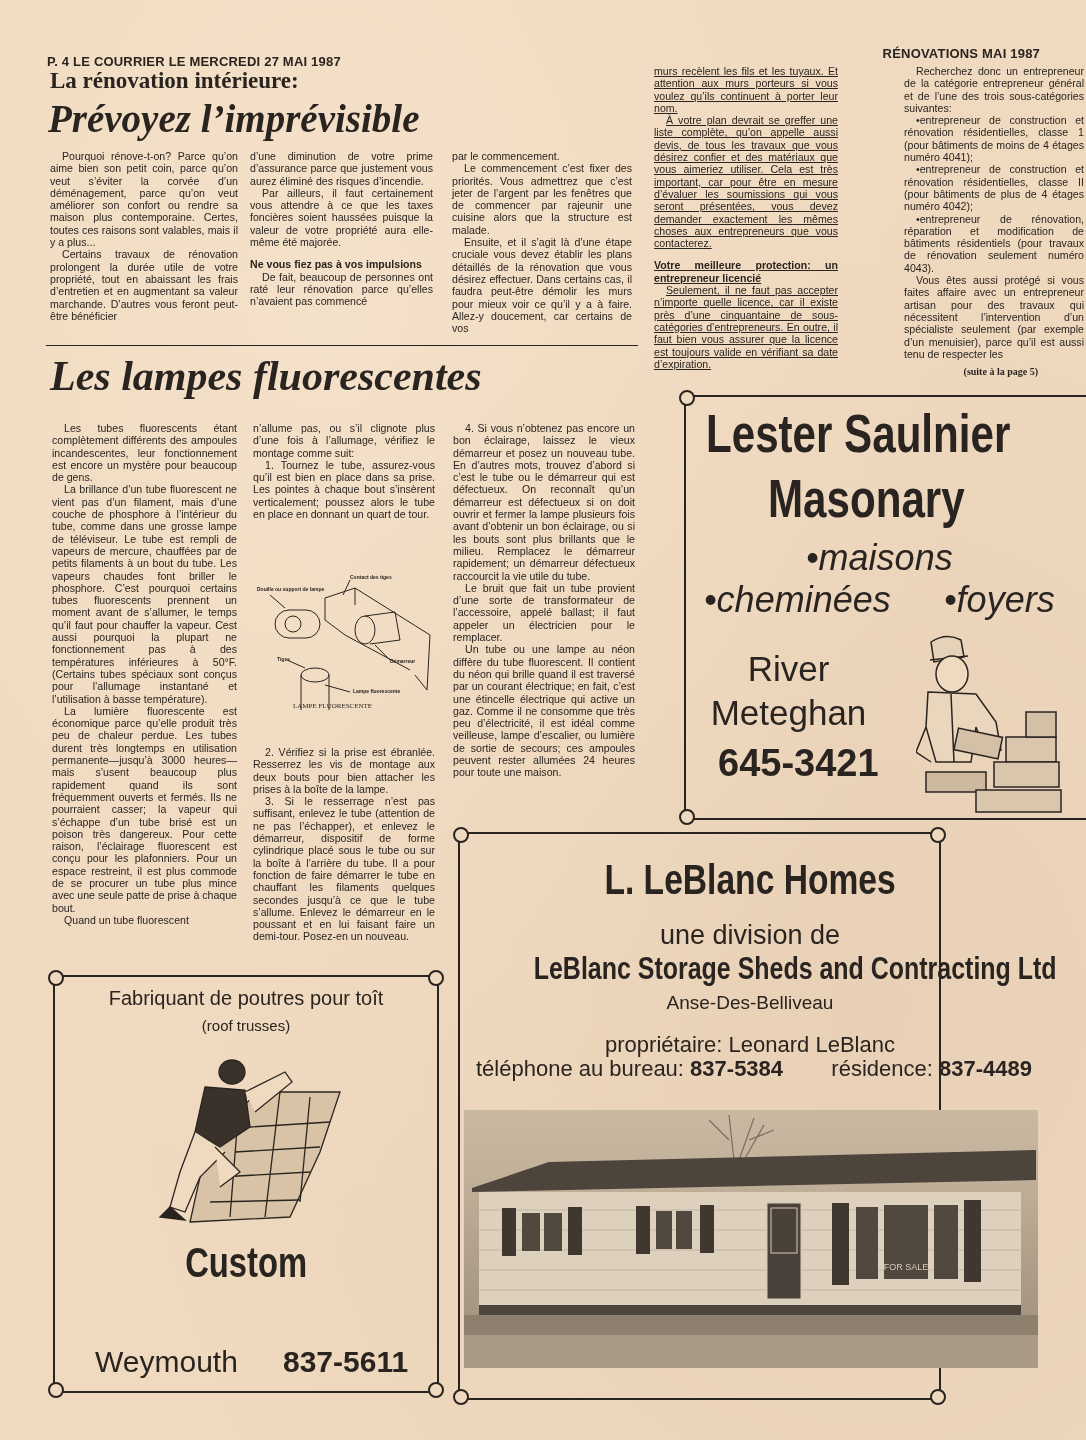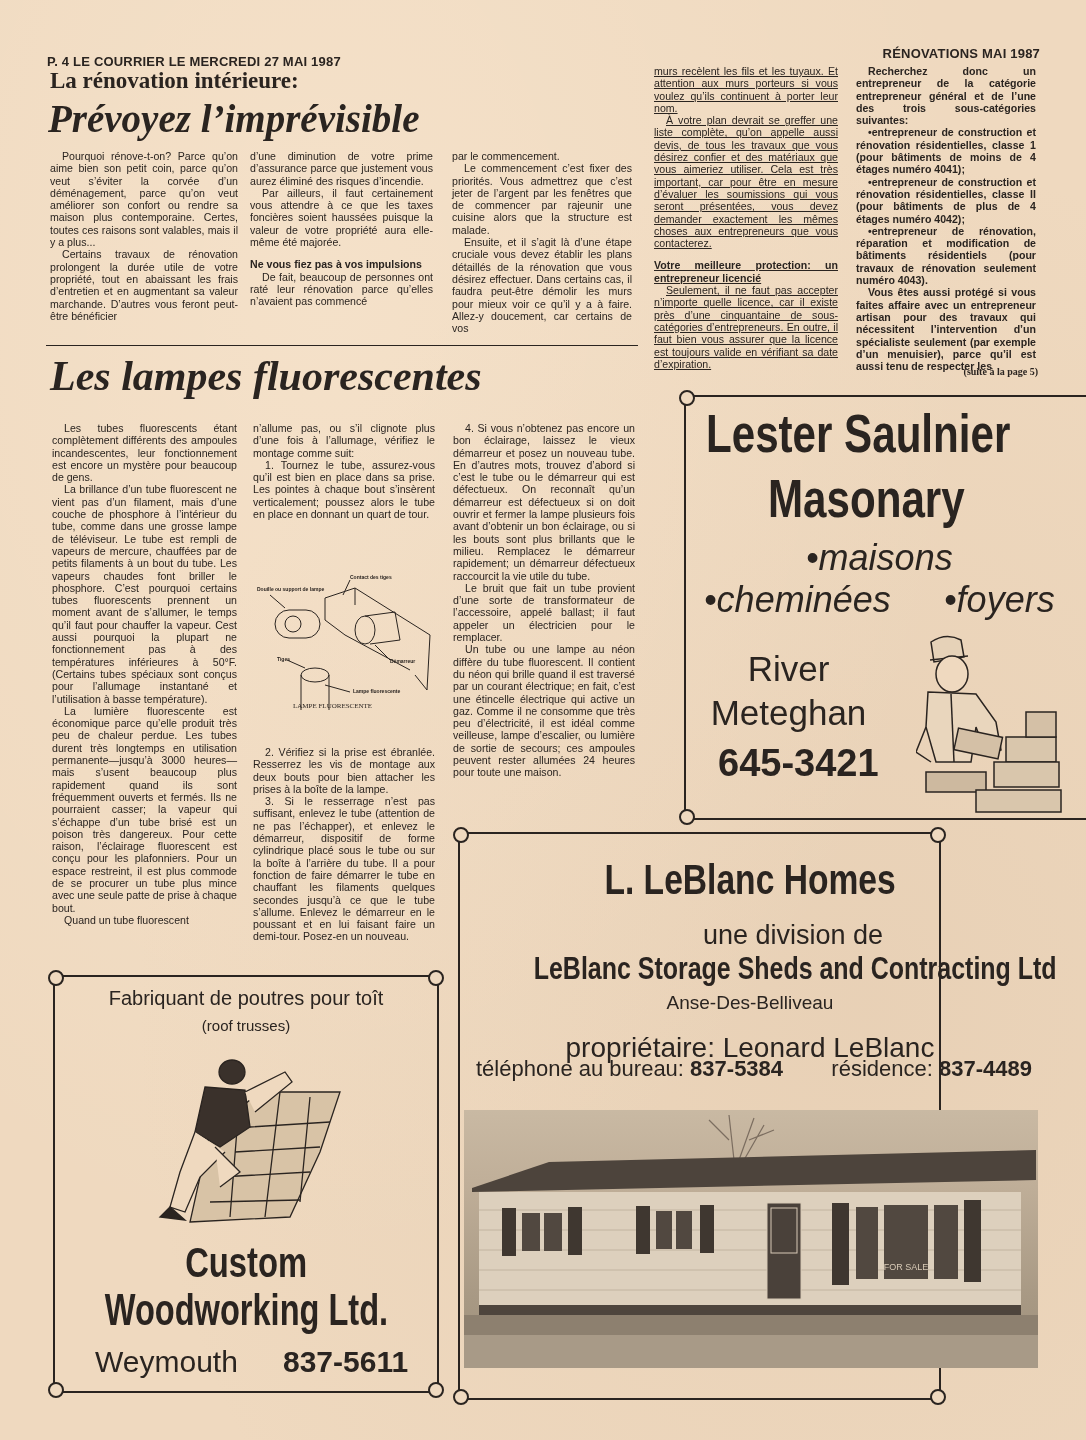--- a/index.html
+++ b/index.html
@@ -71,21 +71,21 @@
   <p class="noindent">par le commencement.</p>
   <p>Le commencement c’est fixer des priorités. Vous admettrez que c’est jeter de l’argent par les fenêtres que de commencer par rajeunir une cuisine alors que la structure est malade.</p>
   <p>Ensuite, et il s’agit là d’une étape cruciale vous devez établir les plans détaillés de la rénovation que vous désirez effectuer. Dans certains cas, il faudra peut-être démolir les murs pour mieux voir ce qu’il y a à faire. Allez-y doucement, car certains de vos</p>
 </div>
 <div class="col" style="left:654px;top:65px;width:184px;text-decoration:underline;">
   <p class="noindent">murs recèlent les fils et les tuyaux. Et attention aux murs porteurs si vous voulez qu’ils continuent à porter leur nom.</p>
   <p>À votre plan devrait se greffer une liste complète, qu’on appelle aussi devis, de tous les travaux que vous désirez confier et des matériaux que vous aimeriez utiliser. Cela est très important, car pour être en mesure d’évaluer les soumissions qui vous seront présentées, vous devez demander exactement les mêmes choses aux entrepreneurs que vous contacterez.</p>
   <p class="subhead">Votre meilleure protection: un entrepreneur licencié</p>
   <p>Seulement, il ne faut pas accepter n’importe quelle licence, car il existe près d’une cinquantaine de sous-catégories d’entrepreneurs. En outre, il faut bien vous assurer que la licence est toujours valide en vérifiant sa date d’expiration.</p>
 </div>
-<div class="col" style="left:856px;top:65px;width:180px;font-weight:bold;">
+<div class="col" style="left:904px;top:65px;width:180px;">
   <p>Recherchez donc un entrepreneur de la catégorie entrepreneur général et de l’une des trois sous-catégories suivantes:</p>
   <p>•entrepreneur de construction et rénovation résidentielles, classe 1 (pour bâtiments de moins de 4 étages numéro 4041);</p>
   <p>•entrepreneur de construction et rénovation résidentielles, classe II (pour bâtiments de plus de 4 étages numéro 4042);</p>
   <p>•entrepreneur de rénovation, réparation et modification de bâtiments résidentiels (pour travaux de rénovation seulement numéro 4043).</p>
   <p>Vous êtes aussi protégé si vous faites affaire avec un entrepreneur artisan pour des travaux qui nécessitent l’intervention d’un spécialiste seulement (par exemple d’un menuisier), parce qu’il est aussi tenu de respecter les</p>
 </div>
 <div class="abs suite" style="right:48px;top:366px;">(suite à la page 5)</div>
 
 <div class="rule" style="left:46px;top:345px;width:592px;"></div>
 
@@ -172,26 +172,26 @@
 </div>
 
 <div class="ad" style="left:458px;top:832px;width:483px;height:568px;">
   <span class="corner" style="left:-7px;top:-7px;"></span>
   <span class="corner" style="right:-7px;top:-7px;"></span>
   <span class="corner" style="left:-7px;bottom:-7px;"></span>
   <span class="corner" style="right:-7px;bottom:-7px;"></span>
   <div class="abs center" style="left:0;top:22px;width:580px;">
     <span class="cond" style="display:inline-block;font-size:42px;transform:scaleX(0.8);transform-origin:center top;">L. LeBlanc Homes</span>
   </div>
-  <div class="abs center" style="left:0;top:86px;width:580px;font-size:27px;margin-left:43px;">une division de</div>
+  <div class="abs center" style="left:0;top:86px;width:580px;font-size:27px;">une division de</div>
   <div class="abs center" style="left:0;top:116px;width:580px;">
     <span class="cond" style="display:inline-block;font-size:32px;transform:scaleX(0.78);transform-origin:center top;">LeBlanc Storage Sheds and Contracting Ltd</span>
   </div>
   <div class="abs center" style="left:0;top:158px;width:580px;font-size:19px;">Anse-Des-Belliveau</div>
-  <div class="abs center" style="left:0;top:198px;width:580px;font-size:28px;">propriétaire: Leonard LeBlanc</div>
+  <div class="abs center" style="left:0;top:198px;width:580px;font-size:22px;">propriétaire: Leonard LeBlanc</div>
   <div class="abs" style="left:16px;top:222px;font-size:22px;white-space:nowrap;">
     <span>téléphone au bureau:</span>
     <b>837-5384</b>
     <span style="display:inline-block;width:36px;"></span>
     <span>résidence:</span>
     <b>837-4489</b>
   </div>
 
   <div class="photo" style="left:4px;top:276px;width:574px;height:258px;">
     <svg width="574" height="258" viewBox="0 0 574 258">
@@ -251,18 +251,15 @@
       <path d="M55 35 L95 38 L100 75 L70 95 L45 80 Z" fill="#3a312b"></path>
       <path d="M95 40 L135 20 L142 30 L105 60" fill="#efd9bf"></path>
       <path d="M45 80 L30 120 L20 155 L35 160 L50 125 L75 100" fill="#efd9bf"></path>
       <path d="M20 155 L10 165 L35 168 Z" fill="#2a2420"></path>
       <path d="M65 95 L90 120 L70 135" fill="#efd9bf"></path>
     </g>
   </svg>
   <div class="abs center" style="left:0;top:262px;width:382px;">
     <span class="cond" style="display:inline-block;font-size:42px;transform:scaleX(0.78);transform-origin:center top;">Custom</span>
   </div>
-  <div class="abs center" style="left:0;top:308px;width:382px;">
-    <span class="cond" style="display:inline-block;font-size:44px;transform:scaleX(0.74);transform-origin:center top;">Woodworking Ltd.</span>
-  </div>
   <div class="abs" style="left:40px;top:368px;font-size:30px;">Weymouth</div>
   <div class="abs" style="left:228px;top:368px;font-size:30px;font-weight:bold;">837-5611</div>
 </div>
 
 </body></html>

